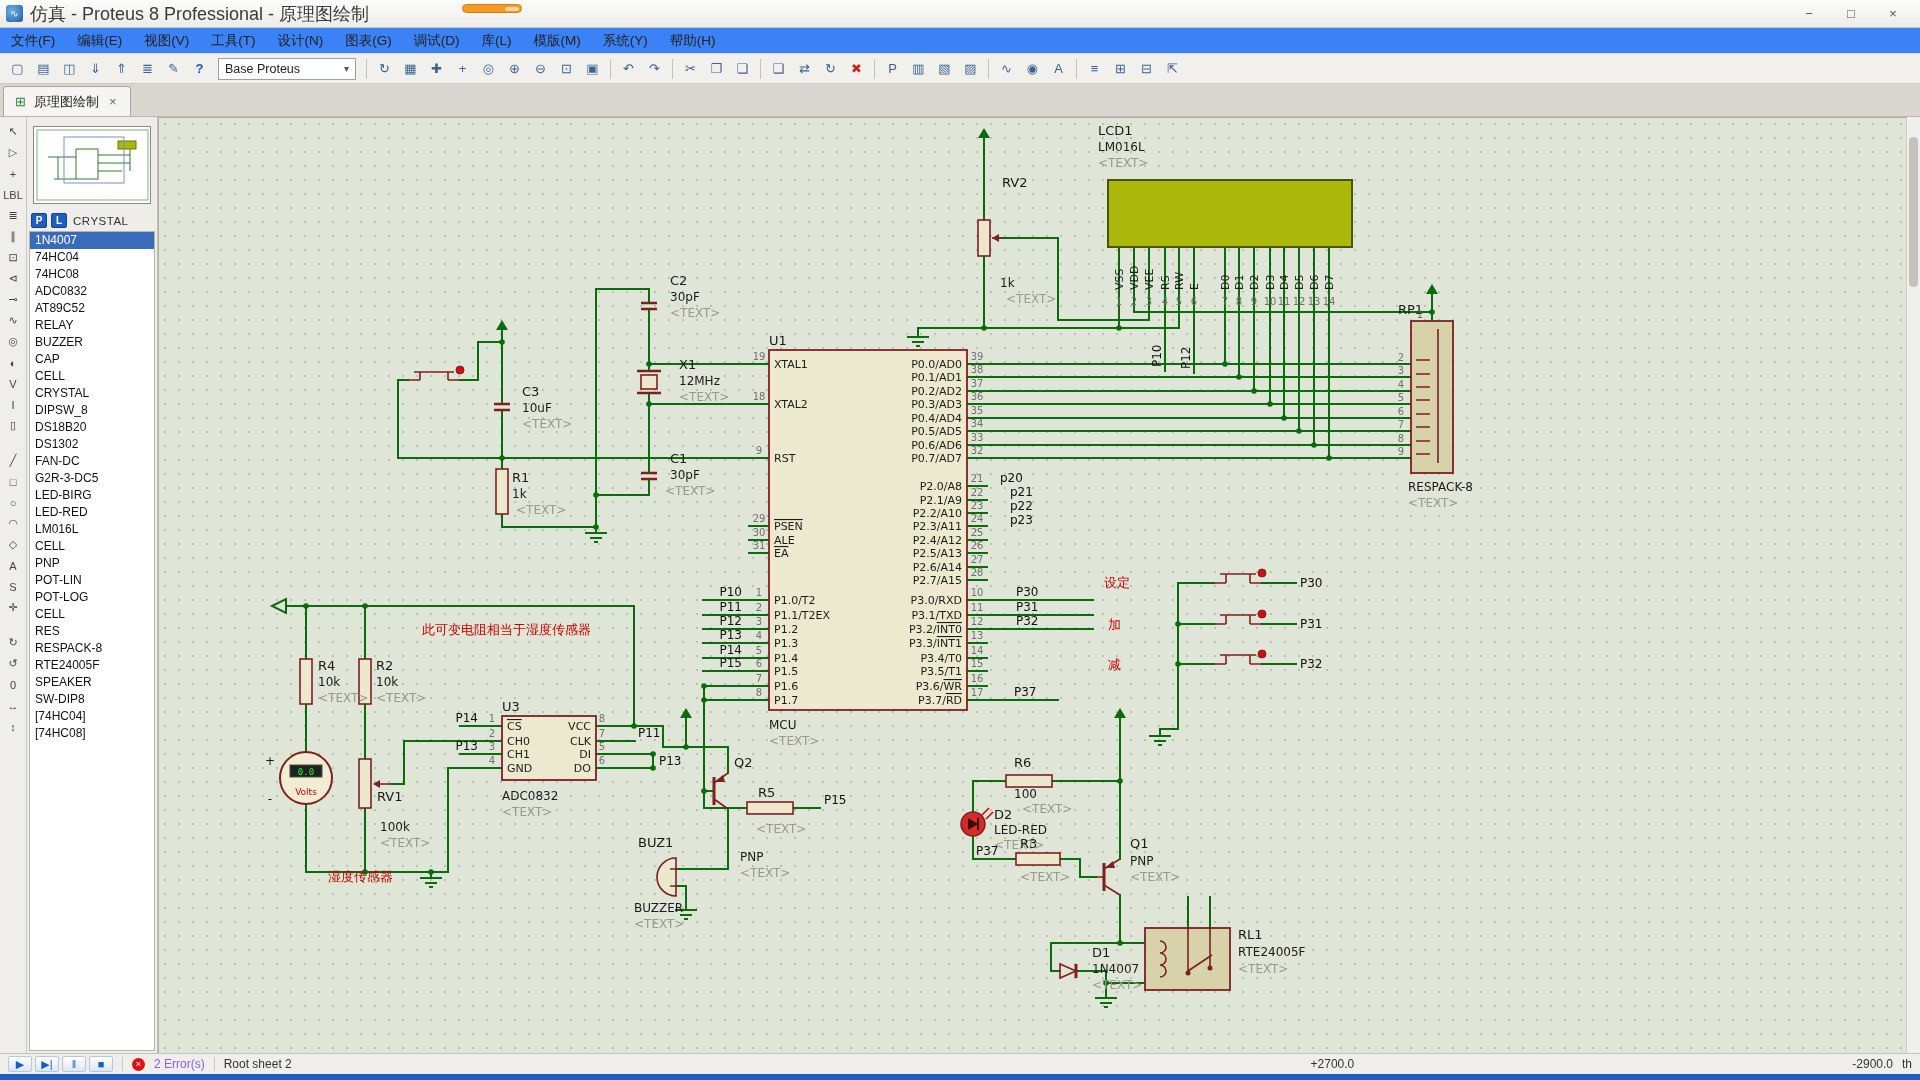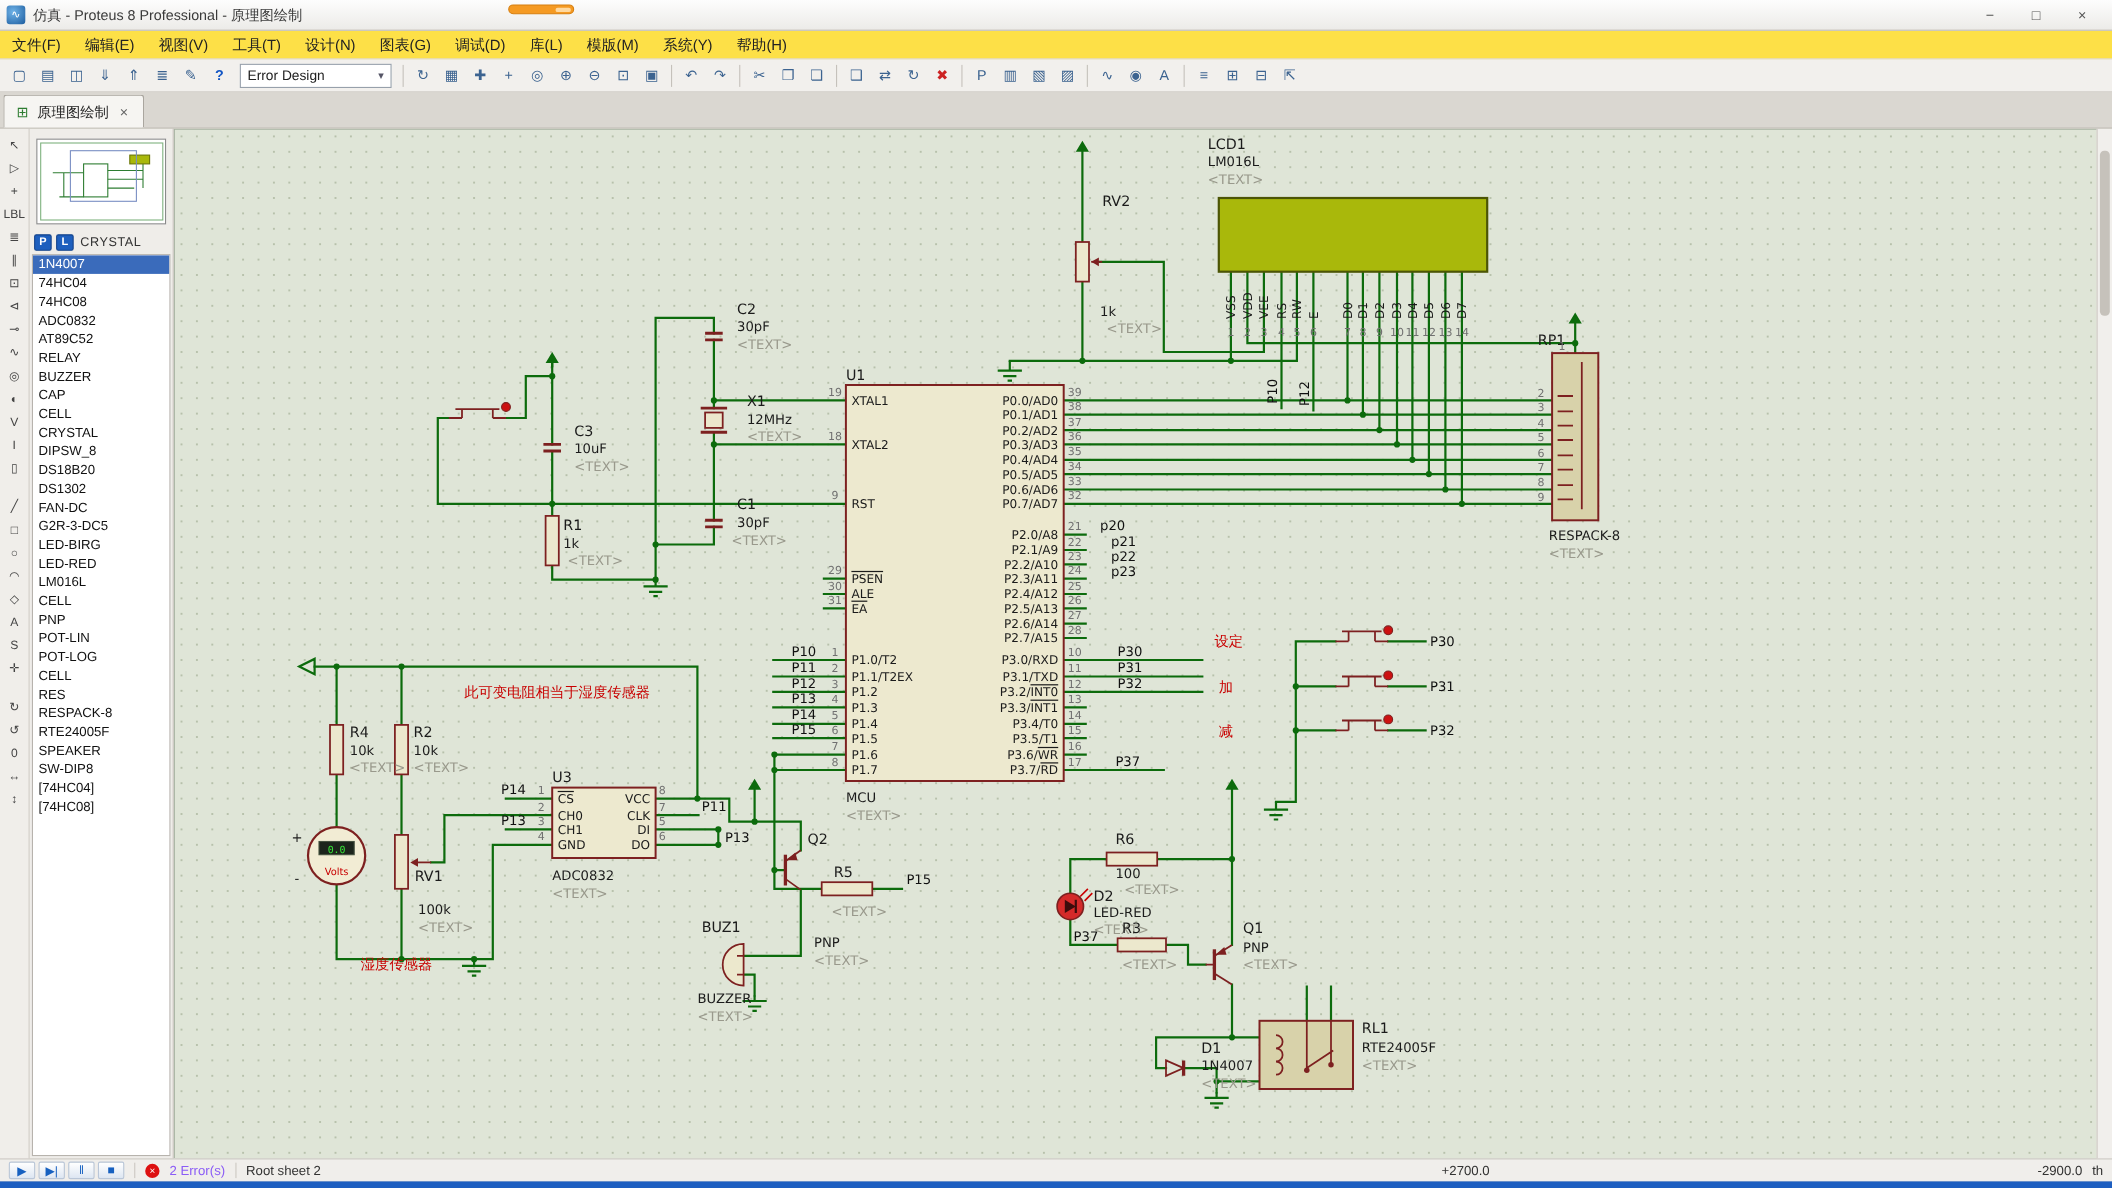--- a/index.html
+++ b/index.html
@@ -1,25 +1,25 @@
 <!DOCTYPE html>
 <html><head>
 <meta charset="utf-8">
 <style>
   *{box-sizing:border-box;margin:0;padding:0;-webkit-font-smoothing:antialiased}
   html,body{width:1920px;height:1080px;overflow:hidden;font-family:"Liberation Sans",sans-serif;background:#d4d0c8}
   
   .titlebar{height:28px;background:linear-gradient(#fdfdfd,#ecebe8);border-bottom:1px solid #c9c5c0;display:flex;align-items:center;padding:0 6px;position:relative}
   .app-icon{width:17px;height:17px;border-radius:3px;background:radial-gradient(circle at 35% 35%,#6fb3e8,#1c5c9e);margin-right:7px;color:#fff;font-size:10px;line-height:17px;text-align:center}
-  .title-text{font-size:13px;color:#3a3a3a}
+  .title-text{font-size:18px;color:#3a3a3a}
   .loading-pill{position:absolute;left:462px;top:4px;width:60px;height:9px;background:#f59a23;border-radius:5px;border:1px solid #d67f10}
   .loading-pill::after{content:"";position:absolute;right:2px;top:2px;width:14px;height:4px;background:#ffd9a0;border-radius:2px}
   .win-controls{margin-left:auto;display:flex}
   .win-btn{width:42px;height:26px;display:flex;align-items:center;justify-content:center;font-size:13px;color:#555}
-  .menubar{height:26px;background:#fde047;display:flex;align-items:center;font-size:13.5px;color:#222;border-bottom:1px solid #dedad5}
+  .menubar{height:26px;background:#3b82f6;display:flex;align-items:center;font-size:13.5px;color:#222;border-bottom:1px solid #dedad5}
   .menu-item{padding:4px 11px;cursor:default}
   .toolbar{height:30px;background:#f2f0ed;border-bottom:1px solid #cfcbc5;display:flex;align-items:center;padding:0 5px}
   .tb-group{display:flex;align-items:center;gap:1px}
   .tbtn{width:25px;height:24px;display:flex;align-items:center;justify-content:center;font-size:13px;color:#3c6390;border:1px solid transparent;border-radius:2px}
   .tbtn.red{color:#c22}
   .tbtn.blue{color:#1255c4;font-weight:bold}
   .tsep{width:1px;height:20px;background:#c5c1bb;margin:0 4px}
   .combo{width:138px;height:22px;background:#fff;border:1px solid #97a0ab;display:flex;align-items:center;justify-content:space-between;padding:0 6px;font-size:12.5px;color:#222;margin:0 6px}
   .combo .chev{color:#556;font-size:10px}
   .tabbar{height:33px;background:#dad7d1;display:flex;align-items:flex-end;padding:2px 0 0 3px;border-bottom:1px solid #b9b5ae}
@@ -109,21 +109,21 @@
       <div class="tbtn">▢</div>
       <div class="tbtn">▤</div>
       <div class="tbtn">◫</div>
       <div class="tbtn">⇓</div>
       <div class="tbtn">⇑</div>
       <div class="tbtn">≣</div>
       <div class="tbtn">✎</div>
       <div class="tbtn blue">?</div>
     </div>
   <div class="combo">
-    <span>Error Design</span>
+    <span>Base Proteus</span>
     <span class="chev">▾</span>
   </div>
   <div class="tb-group" id="tb-right">
       <div class="tsep"></div>
       <div class="tbtn">↻</div>
       <div class="tbtn">▦</div>
       <div class="tbtn">✚</div>
       <div class="tbtn">+</div>
       <div class="tbtn">◎</div>
       <div class="tbtn">⊕</div>

